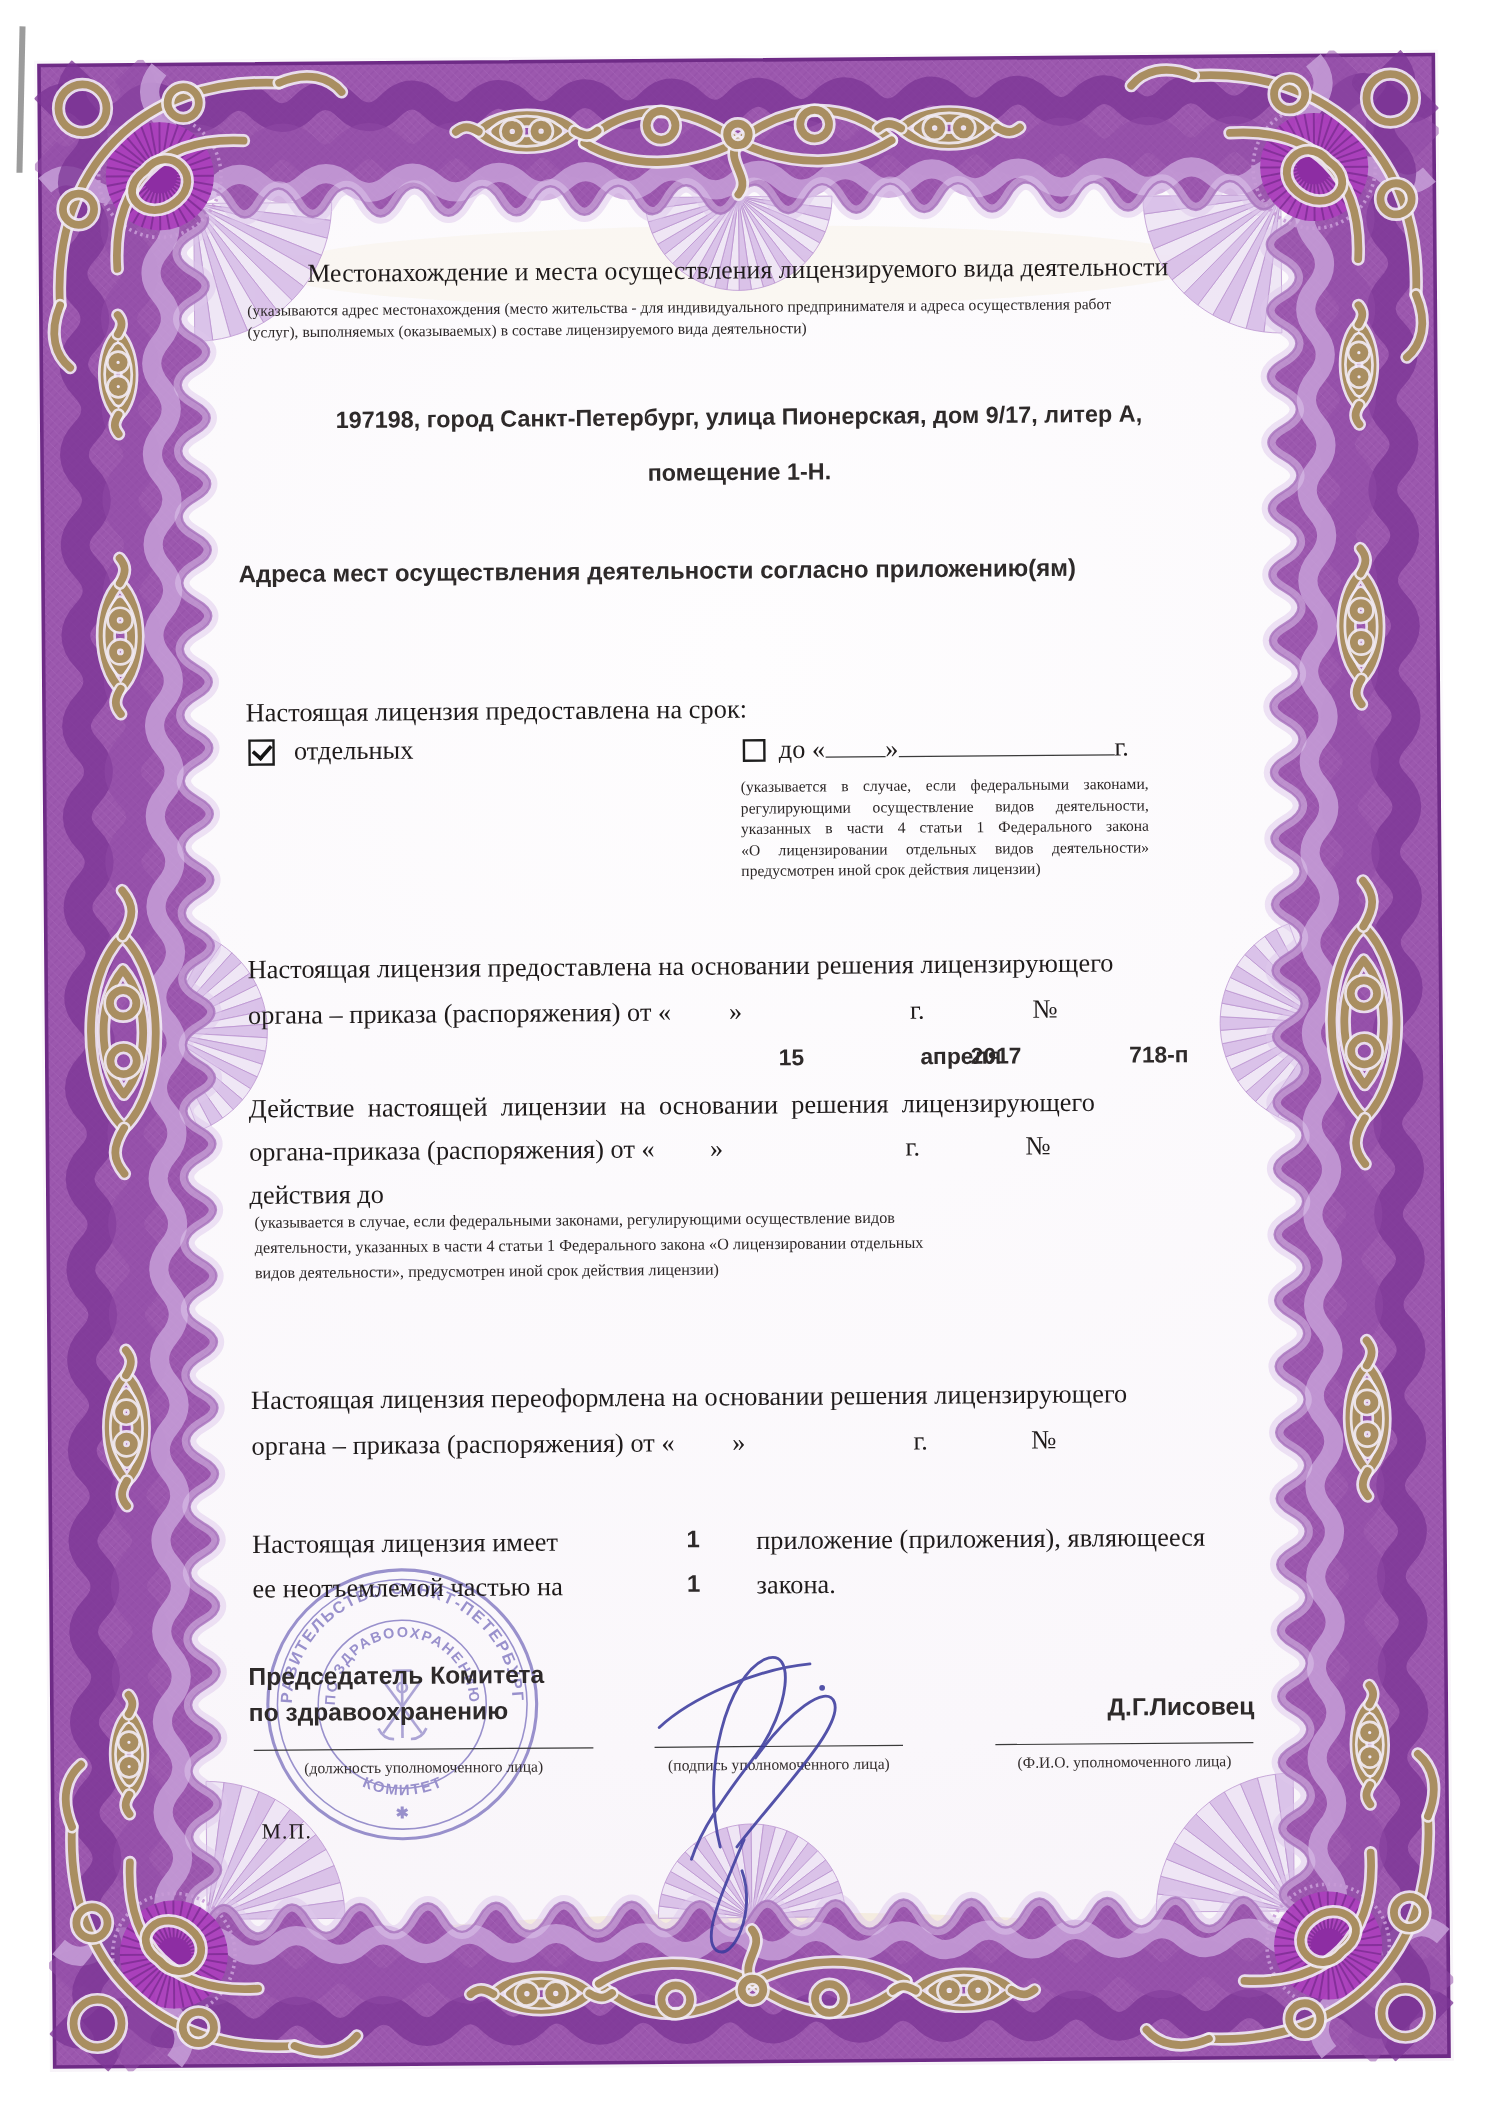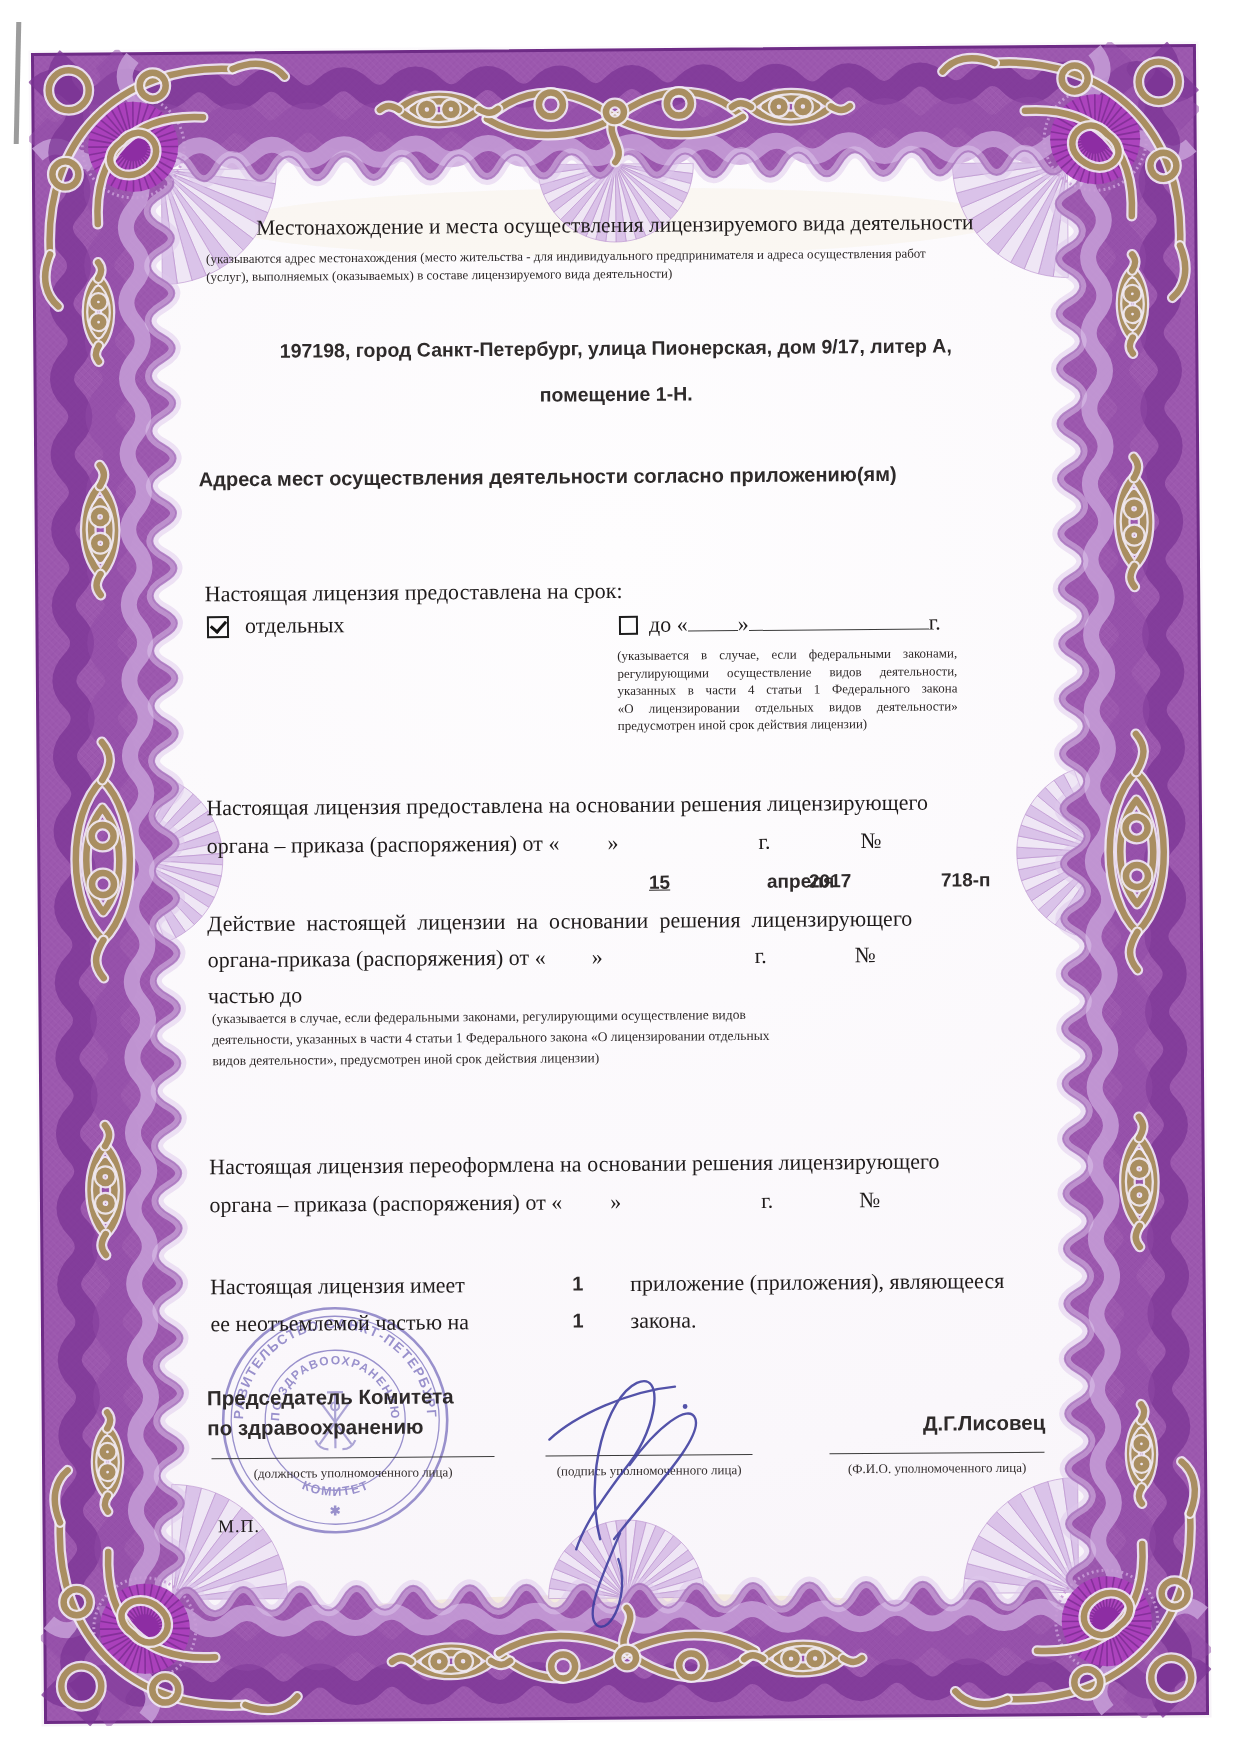--- a/index.html
+++ b/index.html
@@ -671,30 +671,30 @@
       <div class="small jl" style="font-size:13px;line-height:17.6px;">указанных в части 4 статьи 1 Федерального закона</div>
       <div class="small jl" style="font-size:13px;line-height:17.6px;">«О лицензировании отдельных видов деятельности»</div>
       <div class="small" style="font-size:13px;line-height:17.6px;">предусмотрен иной срок действия лицензии)</div>
     </div>
 
     <div class="abs t-serif" style="left:172px;top:745px;">Настоящая лицензия предоставлена на основании решения лицензирующего</div>
     <div class="abs t-serif gapline" style="left:172px;top:783px;">
       <span>органа – приказа (распоряжения) от «</span><span class="sp" style="width:48px"></span><span>»</span><span class="sp" style="width:140px"></span><span>г.</span><span class="sp" style="width:90px"></span><span>№</span>
     </div>
 
-    <div class="abs t-sans" style="left:614px;top:826px;font-size:19px;text-decoration:underline;">15</div>
+    <div class="abs t-sans" style="left:614px;top:826px;font-size:19px;">15</div>
     <div class="abs t-sans" style="left:732px;top:826px;font-size:19px;">апреля</div>
     <div class="abs t-sans" style="left:774px;top:826px;font-size:19px;">2017</div>
     <div class="abs t-sans" style="left:906px;top:826px;font-size:19px;">718-п</div>
 
     <div class="abs t-serif" style="left:172px;top:861px;word-spacing:5.5px;">Действие настоящей лицензии на основании решения лицензирующего</div>
     <div class="abs t-serif gapline" style="left:172px;top:897px;">
       <span>органа-приказа (распоряжения) от «</span><span class="sp" style="width:46px"></span><span>»</span><span class="sp" style="width:152px"></span><span>г.</span><span class="sp" style="width:88px"></span><span>№</span>
     </div>
-    <div class="abs t-serif" style="left:172px;top:933px;">частью до</div>
+    <div class="abs t-serif" style="left:172px;top:933px;">действия до</div>
     <div class="abs" style="left:176px;top:959px;width:580px;">
       <div class="small" style="font-size:13.5px;line-height:21px;">(указывается в случае, если федеральными законами, регулирующими осуществление видов</div>
       <div class="small" style="font-size:13.5px;line-height:21px;">деятельности, указанных в части 4 статьи 1 Федерального закона «О лицензировании отдельных</div>
       <div class="small" style="font-size:13.5px;line-height:21px;">видов деятельности», предусмотрен иной срок действия лицензии)</div>
     </div>
 
     <div class="abs t-serif" style="left:172px;top:1104px;">Настоящая лицензия переоформлена на основании решения лицензирующего</div>
     <div class="abs t-serif gapline" style="left:172px;top:1142px;">
       <span>органа – приказа (распоряжения) от «</span><span class="sp" style="width:48px"></span><span>»</span><span class="sp" style="width:140px"></span><span>г.</span><span class="sp" style="width:86px"></span><span>№</span>
     </div>

